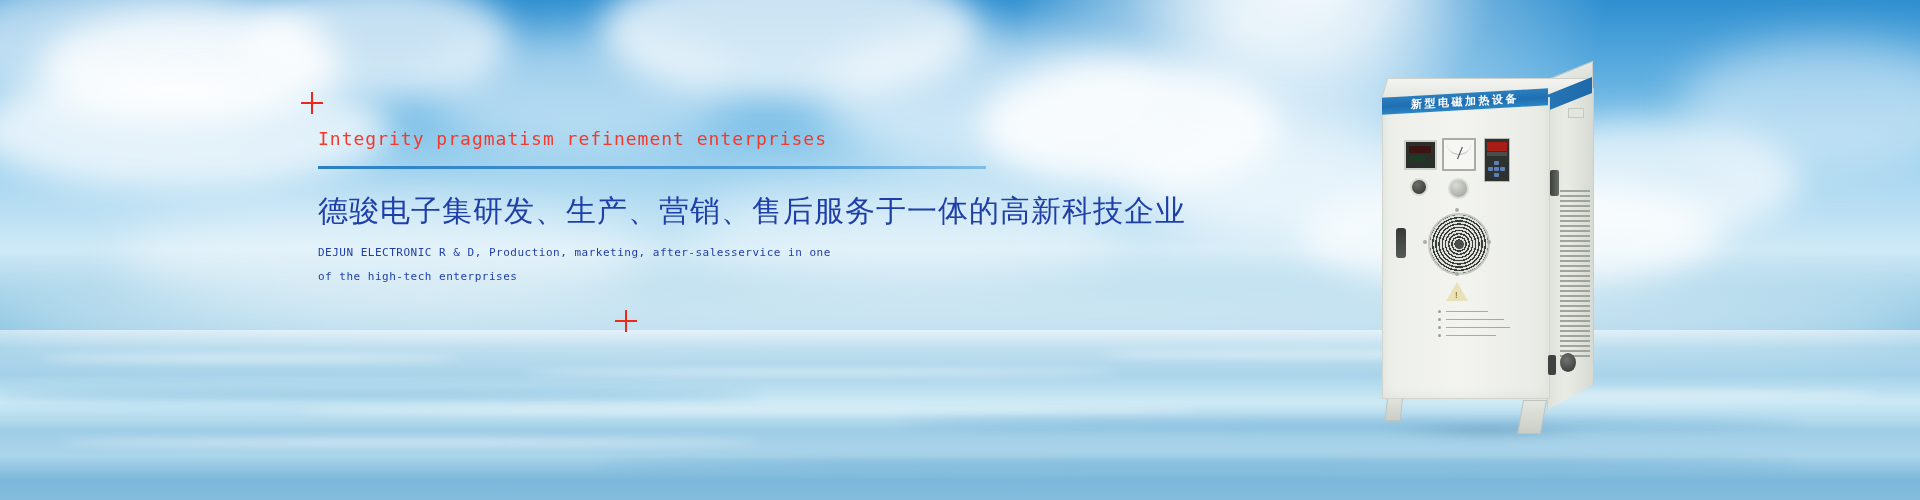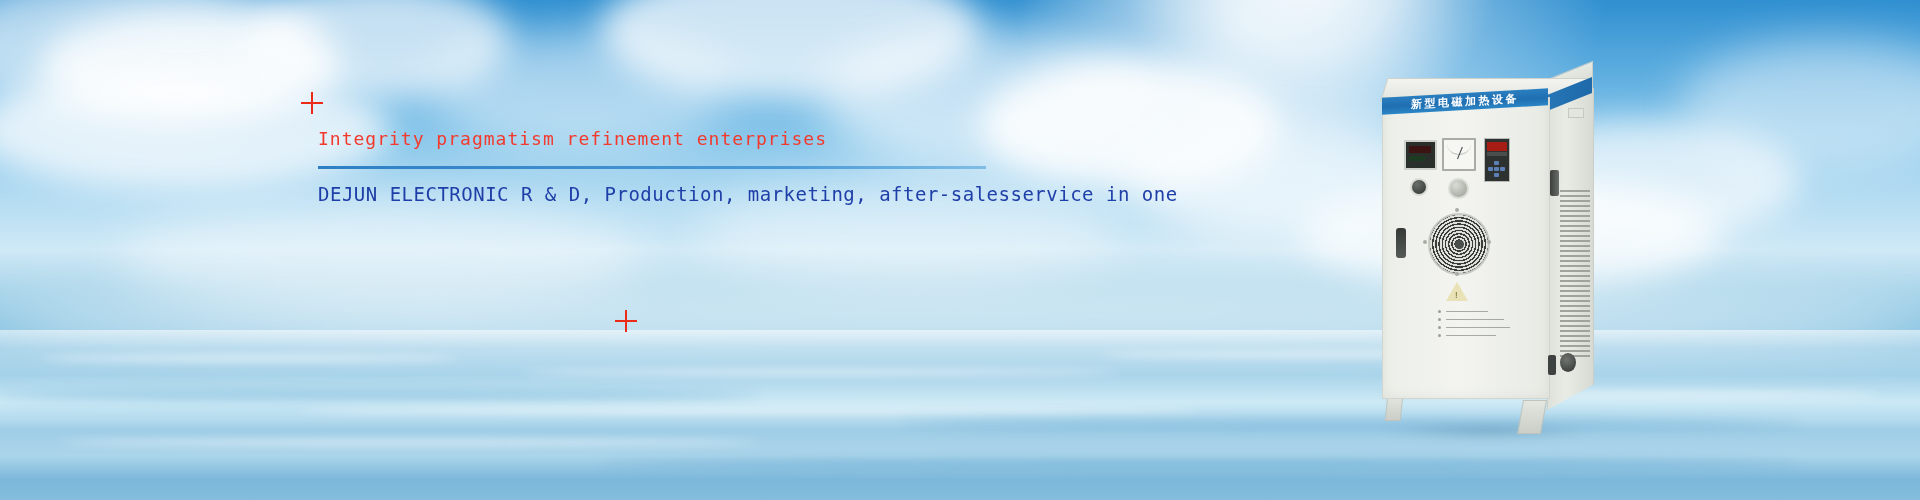--- a/index.html
+++ b/index.html
@@ -72,21 +72,21 @@
   #subcn{
     margin-top:22px;
     color:#1f3fa8;
     font-size:30px;letter-spacing:1px;
     font-family:"DejaVu Sans","Liberation Sans",sans-serif;
     white-space:nowrap;
   }
   .suben{
     color:#1f3fa8;
     font-family:"DejaVu Sans Mono","Liberation Mono",monospace;
-    font-size:19px;letter-spacing:0.5px;white-space:nowrap;
+    font-size:11px;letter-spacing:0.5px;white-space:nowrap;
   }
   #suben1{margin-top:14px;}
   #suben2{margin-top:11px;}
 
   
   .plus{position:absolute;}
   .plus::before,.plus::after{content:"";position:absolute;background:#ec2a18;}
   .plus::before{left:50%;top:0;width:2px;height:100%;transform:translateX(-50%);}
   .plus::after{top:50%;left:0;height:2px;width:100%;transform:translateY(-50%);}
   #plus1{left:301px;top:92px;width:22px;height:22px;}
@@ -234,21 +234,23 @@
   <div class="wdark" style="left:600px;top:460px;width:1200px;"></div>
   <div class="wstreak" style="left:1100px;top:352px;width:500px;"></div>
   <div class="wstreak" style="left:1400px;top:392px;width:480px;"></div>
 
   <div class="plus" id="plus1"></div>
   <div class="plus" id="plus2"></div>
 
   <div id="textblock">
     <div id="tagline">Integrity  pragmatism  refinement  enterprises</div>
     <div id="divider"></div>
+    <div id="subcn">德骏电子集研发、生产、营销、售后服务于一体的高新科技企业</div>
     <div class="suben" id="suben1">DEJUN ELECTRONIC R &amp; D, Production, marketing, after-salesservice in one</div>
+    <div class="suben" id="suben2">of the high-tech enterprises</div>
   </div>
 
   <div id="machine">
     <div id="shadow"></div>
     <div class="foot" id="foot1"></div>
     <div class="foot" id="foot2"></div>
 
     <div id="mtopside"></div>
     <div id="mtop"></div>
 

